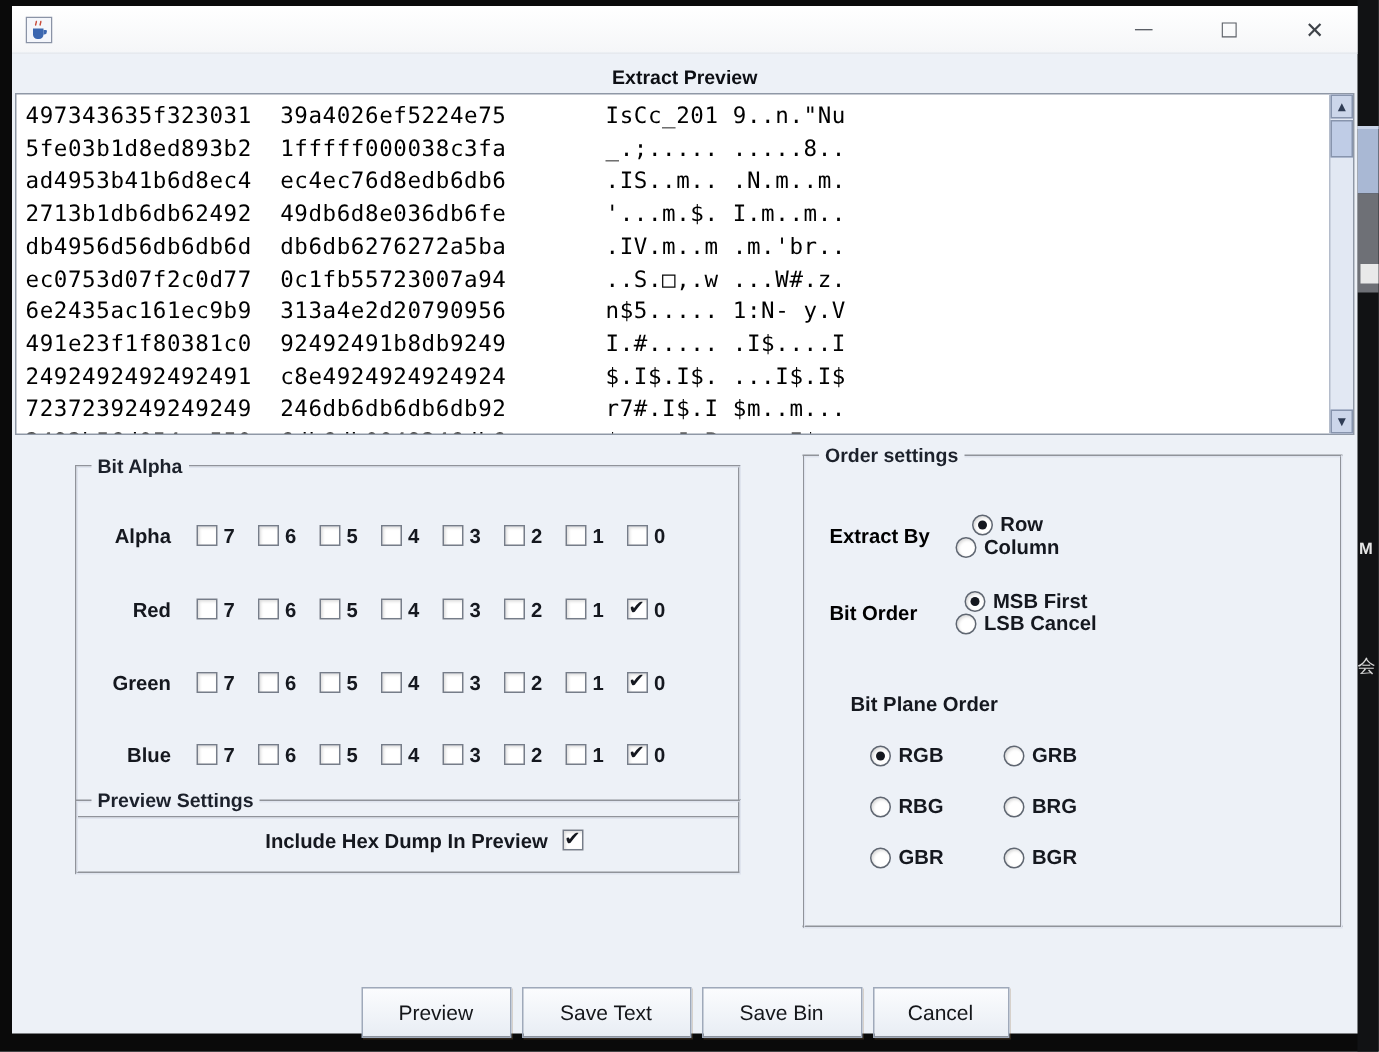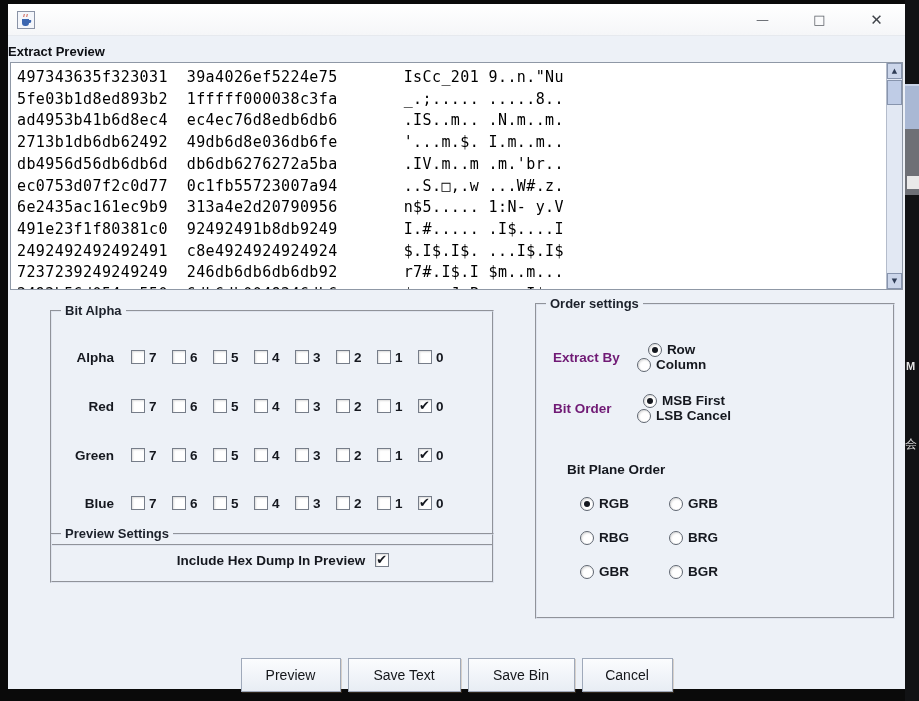--- a/index.html
+++ b/index.html
@@ -12,21 +12,21 @@
 
   .titlebar { position:absolute; left:0; top:0; width:100%; height:32px;
               background:linear-gradient(#ffffff,#f5f6f8); border-bottom:1px solid #e6e9ee;
               display:flex; align-items:center; }
   .app-icon { margin-left:9px; width:18px; height:18px; }
   .win-controls { position:absolute; right:0; top:0; height:100%; display:flex; }
   .win-btn { width:57px; height:100%; display:flex; align-items:center; justify-content:center;
              color:#5b5f66; font-size:13px; font-family:"DejaVu Sans", sans-serif; cursor:default; }
   .win-btn.close { color:#3f4349; font-size:15px; }
 
-  .dialog-title { position:absolute; top:40px; left:0; width:100%; text-align:left;
+  .dialog-title { position:absolute; top:40px; left:0; width:100%; text-align:center;
                   font-weight:bold; font-size:13px; color:#0d0f14; }
 
   
   .hex-area { position:absolute; left:2px; top:58px; width:893px; height:228px;
               background:#ffffff; border:1px solid #8f98a6; }
   .hex-lines { position:absolute; left:6px; top:4px; right:18px; bottom:0; overflow:hidden;
                font-family:"DejaVu Sans Mono", monospace; font-size:15px; line-height:21.7px;
                letter-spacing:0.4px; white-space:pre; color:#000; }
   .vscrollbar { position:absolute; right:0; top:0; width:16px; height:100%;
                 background:#e2e8f3; border-left:1px solid #b4bccb; }
@@ -64,21 +64,21 @@
               position:relative; cursor:default; }
   .checkbox.checked::after { content:"✔"; position:absolute; left:0px; top:-2px;
               font-size:13px; line-height:16px; color:#15181f;
               font-family:"DejaVu Sans", sans-serif; font-weight:bold; }
 
   
   .os-row { position:absolute; left:16px; display:flex; align-items:center; height:20px; }
   .os-row.row1 { top:42px; }
   .os-row.row2 { top:93px; }
   .os-label { min-width:80px; margin-right:4px; font-weight:bold; font-size:13.5px;
-              color:#701a75; white-space:nowrap; }
+              color:#000000; white-space:nowrap; }
   .os-options { display:flex; align-items:center;flex-direction:column; }
   .os-options .radio-opt { margin-right:22px; }
 
   .radio-opt { display:inline-flex; align-items:center; cursor:default; }
   .radio { width:14px; height:14px; flex:none; border-radius:50%; background:#fff;
            border:1px solid #5f6671; box-shadow:inset 1px 1px 2px rgba(0,0,0,.15); position:relative; }
   .radio.checked::after { content:""; position:absolute; left:3px; top:3px; width:6px; height:6px;
            border-radius:50%; background:#15181f; }
   .radio-label { margin-left:5px; font-weight:bold; font-size:13.5px; color:#15181f; white-space:nowrap; }
 

